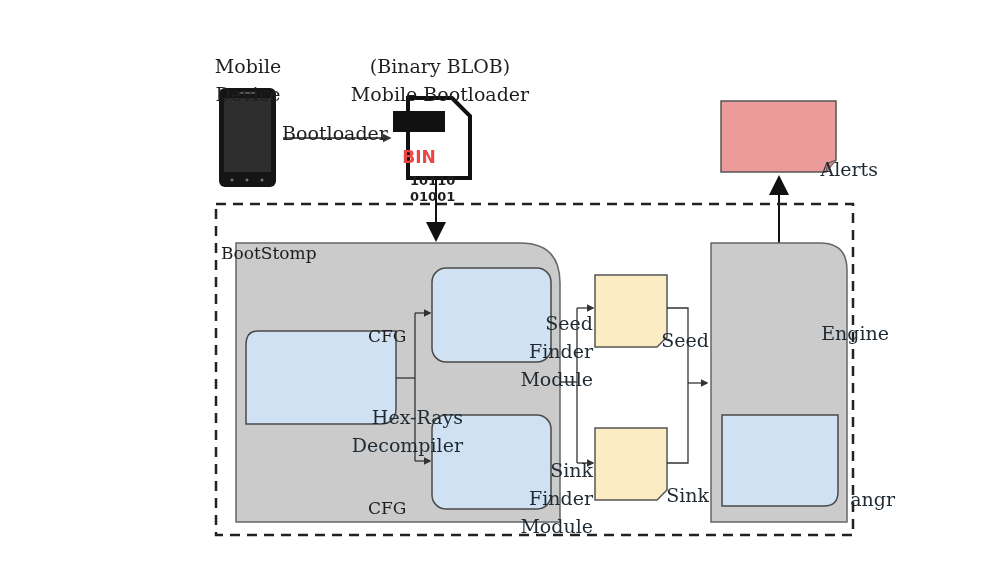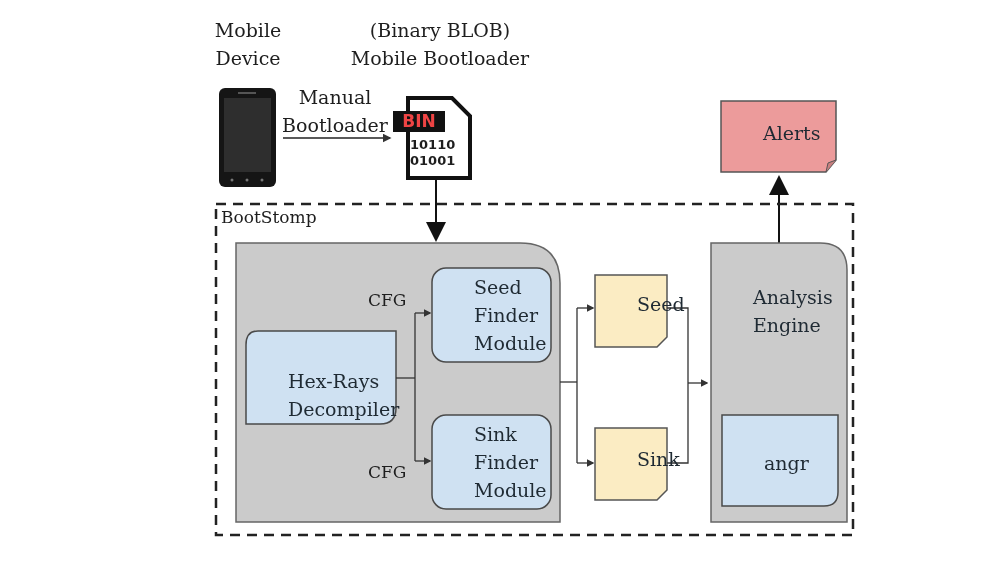--- a/index.html
+++ b/index.html
@@ -1,20 +1,20 @@
 <!DOCTYPE html>
 <html><head>
 <meta charset="utf-8">
 <style>
   html, body { margin:0; padding:0; background:#ffffff; }
   body { width:1000px; height:562px; position:relative; overflow:hidden;
          font-family:"DejaVu Serif", serif; color:#1e1e1e; }
-  .abs { position:absolute; }
+  .abs { position:absolute;margin-top:36px; }
   .lbl { font-size:19px; text-align:center; line-height:28px; }
-  .boxtxt { font-size:19px; text-align:left; line-height:28px; color:#1f2a33;padding-left:42px; }
+  .boxtxt { font-size:19px; text-align:right; line-height:28px; color:#1f2a33;padding-left:42px; }
   svg { position:absolute; left:0; top:0; }
 </style>
 </head>
 <body>
 
 <svg width="1000" height="562" viewBox="0 0 1000 562">
   <defs>
     <marker id="arrowL" markerWidth="10" markerHeight="10" refX="9" refY="5" orient="auto">
       <path d="M0,0 L10,5 L0,10 Z" fill="#111"></path>
     </marker>
@@ -80,21 +80,20 @@
 
 <div class="abs lbl" style="left:200px;top:16px;width:96px;">
   <div>Mobile</div>
   <div>Device</div>
 </div>
 <div class="abs lbl" style="left:330px;top:16px;width:220px;">
   <div>(Binary BLOB)</div>
   <div>Mobile Bootloader</div>
 </div>
 <div class="abs lbl" style="left:280px;top:83px;width:110px;">
-  <div>Manual</div>
   <div>Bootloader</div>
 </div>
 <div class="abs" style="left:393px;top:111px;width:52px;height:38px;color:#ef4444;font-family:'DejaVu Sans',sans-serif;font-weight:bold;font-size:17px;text-align:center;line-height:21px;">BIN</div>
 <div class="abs" style="left:410px;top:137px;width:38px;font-family:'DejaVu Sans',sans-serif;font-weight:bold;font-size:13px;text-align:center;line-height:16px;">
   <div>10110</div>
   <div>01001</div>
 </div>
 <div class="abs boxtxt" style="left:721px;top:119px;width:115px;">Alerts</div>
 <div class="abs" style="left:221px;top:207px;font-weight:normal;font-size:17px;">BootStomp</div>
 <div class="abs" style="left:368px;top:290px;font-size:17px;">CFG</div>
@@ -109,16 +108,15 @@
   <div>Module</div>
 </div>
 <div class="abs boxtxt" style="left:432px;top:420px;width:119px;">
   <div>Sink</div>
   <div>Finder</div>
   <div>Module</div>
 </div>
 <div class="abs boxtxt" style="left:595px;top:290px;width:72px;">Seed</div>
 <div class="abs boxtxt" style="left:595px;top:445px;width:72px;">Sink</div>
 <div class="abs boxtxt" style="left:711px;top:283px;width:136px;">
-  <div>Analysis</div>
   <div>Engine</div>
 </div>
 <div class="abs boxtxt" style="left:722px;top:449px;width:131px;">angr</div>
 
 </body></html>

